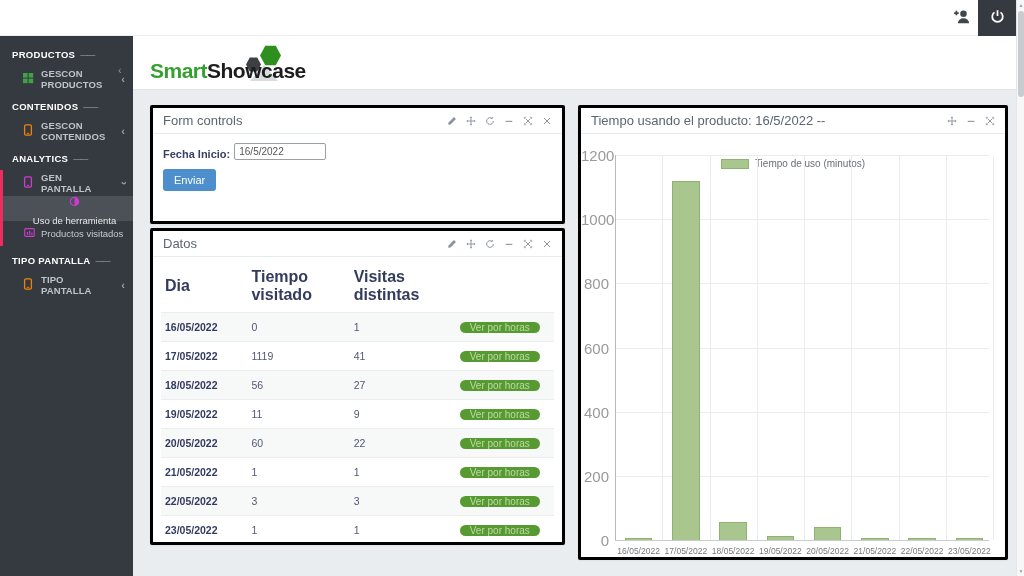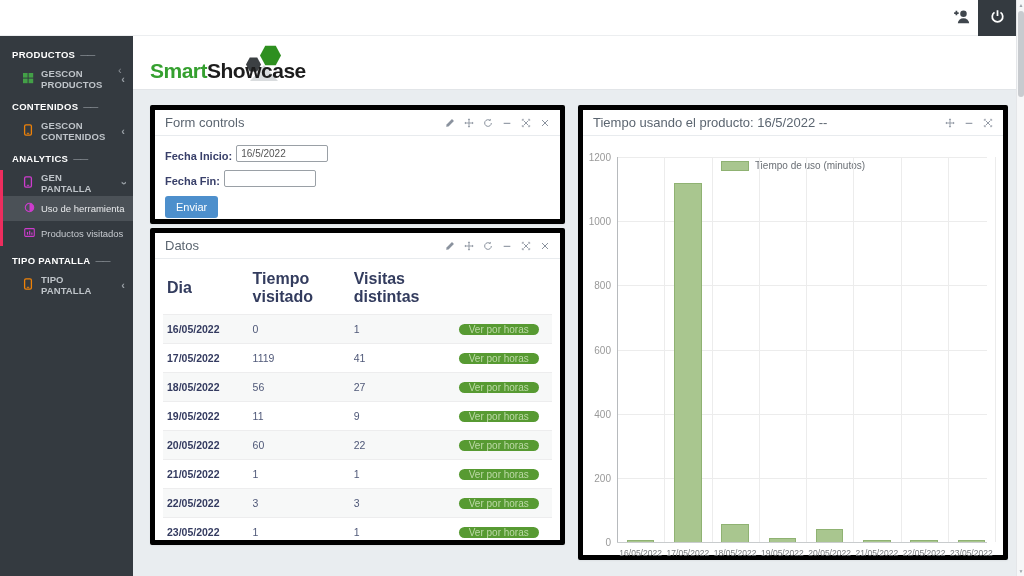--- a/index.html
+++ b/index.html
@@ -23,37 +23,37 @@
   .sb-thumb { position:absolute; top:11px; left:1px; width:6px; height:86px; background:#c8cbcf; border-radius:3px; }
 
   
   .sidebar { position:absolute; left:0; top:36px; bottom:0; width:133px; background:#343a40; z-index:4; padding-top:4px; }
   .sb-section { padding:9px 12px 6px 12px; font-size:9.5px; font-weight:bold; color:#ffffff; letter-spacing:.3px; display:flex; align-items:center; gap:5px; }
   .sb-section .dashes { color:#878d93; font-size:8px; letter-spacing:-1px; }
   .sb-item { height:26px; display:flex; align-items:center; gap:7px; padding:0 8px 0 22px; font-size:9.5px; font-weight:bold; color:#bfc4c9; cursor:pointer; letter-spacing:.1px; }
   .sb-item .chev, .sb-subitem .chev { margin-left:auto; color:#9aa0a6; font-size:11px; line-height:10px; }
   .chev.down { transform:rotate(-90deg); }
   .sb-subitem { height:25px; display:flex; align-items:center; gap:6px; padding:0 8px 0 24px; font-size:9.5px; color:#c6cacf; cursor:pointer; }
-  .sb-subitem.selected { background:#4b5157; color:#e8eaec; }
+  .sb-subitem.selected { background:#4b5157; color:#e8eaec;flex-direction:column; }
   .accent { box-shadow: inset 3px 0 0 #ed2d5e; }
   .collapse-chev { position:absolute; left:118px; top:64px; color:#8b9096; font-size:11px; cursor:pointer; z-index:6; }
 
   
   .brand-band { position:absolute; left:133px; top:36px; width:883px; height:54px; background:#fff; border-bottom:1px solid #e2e5e8; z-index:3; }
   .brand { position:absolute; left:17px; top:9px; height:40px; }
   .brand-text { position:absolute; left:0; top:14px; font-size:21px; font-weight:bold; letter-spacing:-0.5px; }
   .brand-text .smart { color:#35a02f; }
   .brand-text .showcase { color:#1c1c1c; }
   .hex { position:absolute; clip-path:polygon(25% 3%,75% 3%,100% 50%,75% 97%,25% 97%,0 50%); }
   .hex.dark  { left:96px; top:12px; width:15px; height:15px; background:#3c4043; }
   .hex.green { left:110px; top:0px;  width:21px; height:21px; background:#2e8f1f; }
   .tri { position:absolute; left:100px; top:20px; width:0; height:0; border-left:14px solid transparent; border-right:14px solid transparent; border-bottom:16px solid #d9dcde; z-index:-1; }
 
   
-  .panel { position:absolute; background:#fff; border:5px solid #000000; border-radius:2px; box-shadow:0 1px 2px rgba(0,0,0,.05); }
+  .panel { position:absolute; background:#fff; border:3px solid #000000; border-radius:2px; box-shadow:0 1px 2px rgba(0,0,0,.05); }
   .panel-form  { left:150px; top:105px; width:415px; height:119px; }
   .panel-datos { left:150px; top:228px; width:415px; height:317px; }
   .panel-chart { left:578px; top:105px; width:430px; height:455px; }
   .panel-header { height:26px; display:flex; align-items:center; padding:0 10px; border-bottom:1px solid #e8ebee; }
   .panel-title { font-size:13px; color:#5b6570; }
   .win-icons { margin-left:auto; display:flex; gap:9px; align-items:center; }
   .win-icons span { display:inline-flex; cursor:pointer; }
 
   
   .form-body { padding:9px 10px; }
@@ -75,21 +75,21 @@
   
   .chart-body { position:relative; height:428px; }
   .legend { position:absolute; top:24px; left:0; width:100%; display:flex; align-items:center; justify-content:center; gap:6px; }
   .legend-swatch { width:28px; height:10px; background:#a9c68f; border:1px solid #8fb272; }
   .legend-label { font-size:10px; color:#6a6f75; }
   .plot { position:absolute; left:34px; right:16px; top:21px; height:385px; }
   .hgrid { position:absolute; left:0; right:0; height:0; border-top:1px solid #ececec; }
   .hgrid.axis { border-top:1px solid #c9ccce; }
   .vgrid { position:absolute; top:0; bottom:0; width:0; border-left:1px solid #ececec; }
   .vgrid.axis { border-left:1px solid #b7babd; }
-  .ylabel { position:absolute; right:100%; margin-right:6px; width:28px; text-align:right; font-size:10px; color:#999; transform:translateY(-50%); white-space:nowrap; }
+  .ylabel { position:absolute; right:100%; margin-right:6px; width:28px; text-align:right; font-size:15px; color:#999; transform:translateY(-50%); white-space:nowrap; }
   .bar { position:absolute; bottom:0; background:#a9c68f; border:1px solid #8fb272; border-bottom:none; }
   .xlabel { position:absolute; top:100%; margin-top:6px; font-size:8.5px; color:#76797c; text-align:center; white-space:nowrap; }
 </style>
 </head>
 <body>
 
 <div class="topbar">
   <div class="topbar-actions">
     <div class="adduser-btn">
       <span><svg width="17" height="17" viewBox="0 0 12 12" xmlns="http://www.w3.org/2000/svg">
@@ -234,24 +234,20 @@
           <svg width="10" height="10" viewBox="0 0 12 12" xmlns="http://www.w3.org/2000/svg">
             <path d="M2.4 2.4 L9.6 9.6 M9.6 2.4 L2.4 9.6" stroke="#8a929e" stroke-width="1.2" fill="none"></path>
           </svg>
         </span>
       </span>
   </div>
   <div class="form-body">
     <div class="form-row">
       <label>Fecha Inicio:</label>
       <input type="text" value="16/5/2022" style="">
-    </div>
-    <div class="form-row">
-      <label>Fecha Fin:</label>
-      <input type="text" value="" style="">
     </div>
     <button class="btn-enviar">Enviar</button>
   </div>
 </section>
 
 <section class="panel panel-datos">
   <div class="panel-header">
     <span class="panel-title">Datos</span>
     <span class="win-icons">
         <span>

